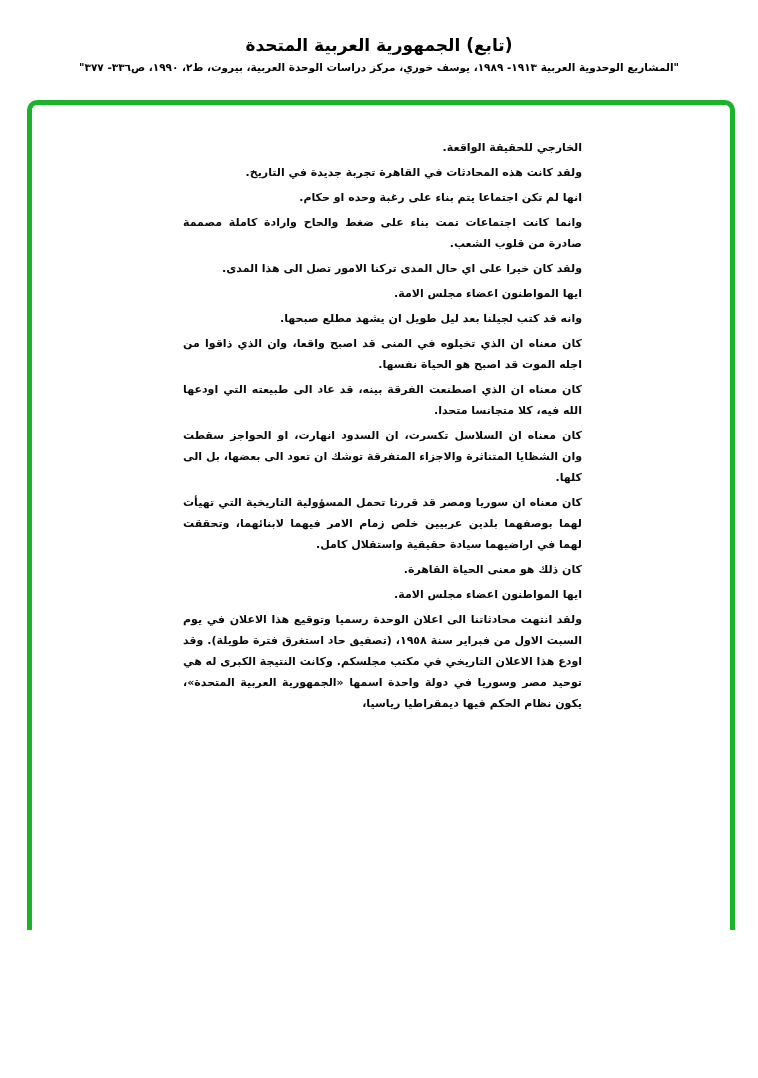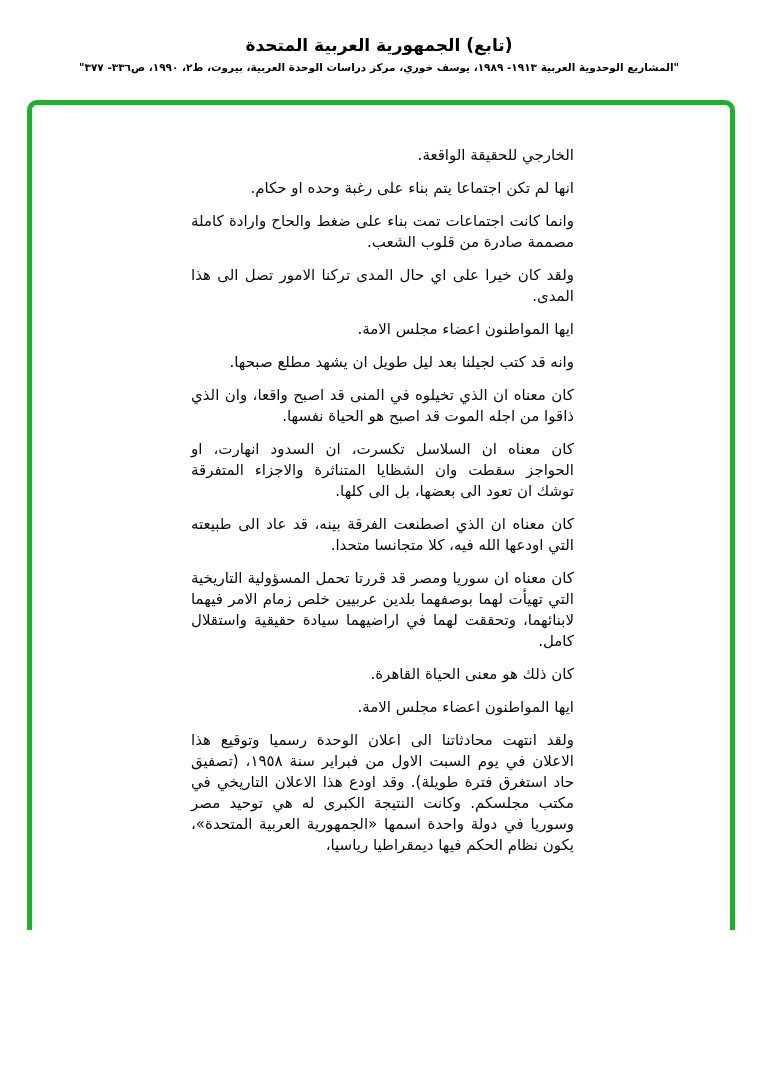--- a/index.html
+++ b/index.html
@@ -51,24 +51,24 @@
     left: 179px;
     top: 133px;
     width: 407px;
     height: 886px;
     overflow: hidden;
     direction: rtl;
     text-align: justify;
     color: #0a0a0a;
   }
   .text-block p {
-    margin: 12px;
+    margin: 4px;
     padding: 0;
-    font-size: 15px;
-    font-weight: normal;
+    font-size: 11px;
+    font-weight: bold;
     line-height: 21px;
   }
   .page-number {
     position: absolute;
     top: 1046px;
     left: 0;
     width: 758px;
     text-align: center;
     font-size: 19px;
     font-weight: bold;
@@ -83,28 +83,29 @@
 
   <div class="header">
     <div class="title">(تابع) الجمهورية العربية المتحدة</div>
     <div class="citation">"المشاريع الوحدوية العربية ١٩١٣- ١٩٨٩، يوسف خوري، مركز دراسات الوحدة العربية، بيروت، ط٢، ١٩٩٠، ص٣٣٦- ٣٧٧"</div>
   </div>
 
   <div class="frame" style="border-color: rgb(28, 179, 43);"></div>
 
   <div class="text-block">
     <p>الخارجي للحقيقة الواقعة.</p>
+    <p>ولقد كانت هذه المحادثات في القاهرة تجربة جديدة في التاريخ.</p>
     <p>انها لم تكن اجتماعا يتم بناء على رغبة وحده او حكام.</p>
     <p>وانما كانت اجتماعات تمت بناء على ضغط والحاح وارادة كاملة مصممة صادرة من قلوب الشعب.</p>
     <p>ولقد كان خيرا على اي حال المدى تركنا الامور تصل الى هذا المدى.</p>
     <p>ايها المواطنون اعضاء مجلس الامة.</p>
     <p>وانه قد كتب لجيلنا بعد ليل طويل ان يشهد مطلع صبحها.</p>
     <p>كان معناه ان الذي تخيلوه في المنى قد اصبح واقعا، وان الذي ذاقوا من اجله الموت قد اصبح هو الحياة نفسها.</p>
+    <p>كان معناه ان الذي اصطنعت الفرقة بينه، قد عاد الى طبيعته التي اودعها الله فيه، كلا متجانسا متحدا.</p>
     <p>كان معناه ان السلاسل تكسرت، ان السدود انهارت، او الحواجز سقطت وان الشظايا المتناثرة والاجزاء المتفرقة توشك ان تعود الى بعضها، بل الى كلها.</p>
-    <p>كان معناه ان الذي اصطنعت الفرقة بينه، قد عاد الى طبيعته التي اودعها الله فيه، كلا متجانسا متحدا.</p>
     <p>كان معناه ان سوريا ومصر قد قررتا تحمل المسؤولية التاريخية التي تهيأت لهما بوصفهما بلدين عربيين خلص زمام الامر فيهما لابنائهما، وتحققت لهما في اراضيهما سيادة حقيقية واستقلال كامل.</p>
     <p>كان ذلك هو معنى الحياة القاهرة.</p>
     <p>ايها المواطنون اعضاء مجلس الامة.</p>
     <p>ولقد انتهت محادثاتنا الى اعلان الوحدة رسميا وتوقيع هذا الاعلان في يوم السبت الاول من فبراير سنة ١٩٥٨، (تصفيق حاد استغرق فترة طويلة). وقد اودع هذا الاعلان التاريخي في مكتب مجلسكم. وكانت النتيجة الكبرى له هي توحيد مصر وسوريا في دولة واحدة اسمها «الجمهورية العربية المتحدة»، يكون نظام الحكم فيها ديمقراطيا رياسيا،</p>
   </div>
 
   <div class="page-number">٦٠</div>
 
 </div>
 

